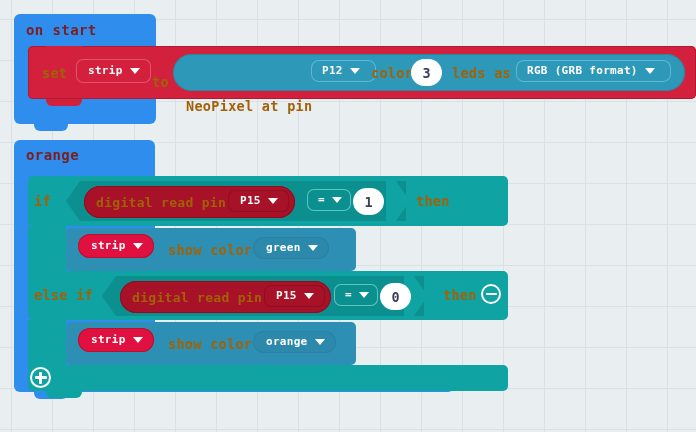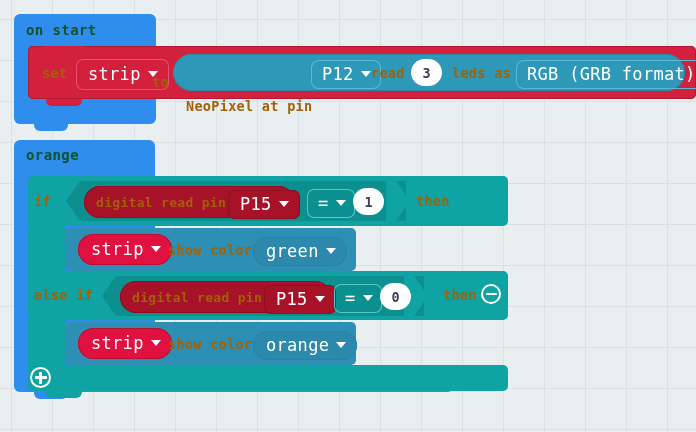--- a/index.html
+++ b/index.html
@@ -25,31 +25,31 @@
       repeating-linear-gradient(to right, #000 0 9px, transparent 9px 41px),
       repeating-linear-gradient(to bottom, #000 0 9px, transparent 9px 41px);
     mask-position:7px 15px, 7px 15px;
     mask-composite:add;
     opacity:.85;
   }
   .stage{position:absolute;inset:0;z-index:1;}
 
   
   .hat{position:absolute;background:#2e8ded;border-radius:6px;}
-  .hat-label{position:absolute;color:#14532d;font-size:14px;font-weight:700;letter-spacing:.4px;}
+  .hat-label{position:absolute;color:#7f1d1d;font-size:14px;font-weight:700;letter-spacing:.4px;}
 
   .txt{color:#a16207;font-size:13.5px;font-weight:700;letter-spacing:.3px;white-space:nowrap;}
   .txt.sm{font-size:13px;}
 
   
   .field{display:inline-flex;align-items:center;gap:7px;border-radius:14px;padding:3px 10px 4px 11px;white-space:nowrap;}
-  .field .lbl{color:#fff;font-size:17px;font-weight:400;letter-spacing:.3px;text-align:right;}
+  .field .lbl{color:#fff;font-size:11px;font-weight:700;letter-spacing:.3px;text-align:right;}
   .field.crimson{background:#e01141;box-shadow:inset 0 0 0 1px #b8102f;border-radius:16px;padding:5px 11px 6px 13px;}
   .field.outline-red{background:transparent;box-shadow:inset 0 0 0 1px #e4536d;border-radius:7px;padding:5px 11px 6px 12px;}
-  .field.outline-teal{background:transparent;box-shadow:inset 0 0 0 1px #5bb9d4;border-radius:8px;padding:4px 10px 5px 11px;}
+  .field.outline-teal{background:transparent;box-shadow:inset 0 0 0 1px #5bb9d4;border-radius:8px;padding:4px 16px 5px 11px;}
   .field.dark-red{background:#a81228;box-shadow:inset 0 0 0 1px #8d0f20;border-radius:7px;padding:4px 11px 5px 12px;}
   .field.solid-teal{background:#2c89ab;box-shadow:inset 0 0 0 1px #2a81a4;border-radius:15px;padding:4px 11px 5px 13px;}
   .field.op{box-shadow:inset 0 0 0 1px #5bc6c6;border-radius:7px;padding:4px 9px 5px 11px;background:transparent;}
 
   .caret{width:0;height:0;border-left:5px solid transparent;border-right:5px solid transparent;border-top:6px solid #fff;display:inline-block;}
 
   
   .num{background:#ffffff;border-radius:999px;display:flex;align-items:center;justify-content:center;
        color:#3d3f56;font-size:13.5px;font-weight:700;}
 
@@ -91,21 +91,21 @@
     <div style="position:absolute;left:173px;top:54px;width:512px;height:37px;background:#2e98b8;
                 border-radius:19px;box-shadow:inset 0 0 0 1px #2b86a3;"></div>
 
     <div class="txt" style="position:absolute;left:186px;top:65px;margin-top:33px;">NeoPixel at pin</div>
 
     <div class="field outline-teal" style="position:absolute;left:311px;top:60px;">
       <span class="lbl">P12</span>
       <span class="caret"></span>
     </div>
 
-    <div class="txt" style="position:absolute;left:371px;top:65px;">read</div>
+    <div class="txt" style="position:absolute;left:371px;top:65px;">color</div>
 
     <div class="num" style="position:absolute;left:411px;top:59px;width:31px;height:27px;">3</div>
 
     <div class="txt" style="position:absolute;left:452px;top:65px;">leds as</div>
 
     <div class="field outline-teal" style="position:absolute;left:516px;top:60px;">
       <span class="lbl">RGB (GRB format)</span>
       <span class="caret"></span>
     </div>
   </div>

